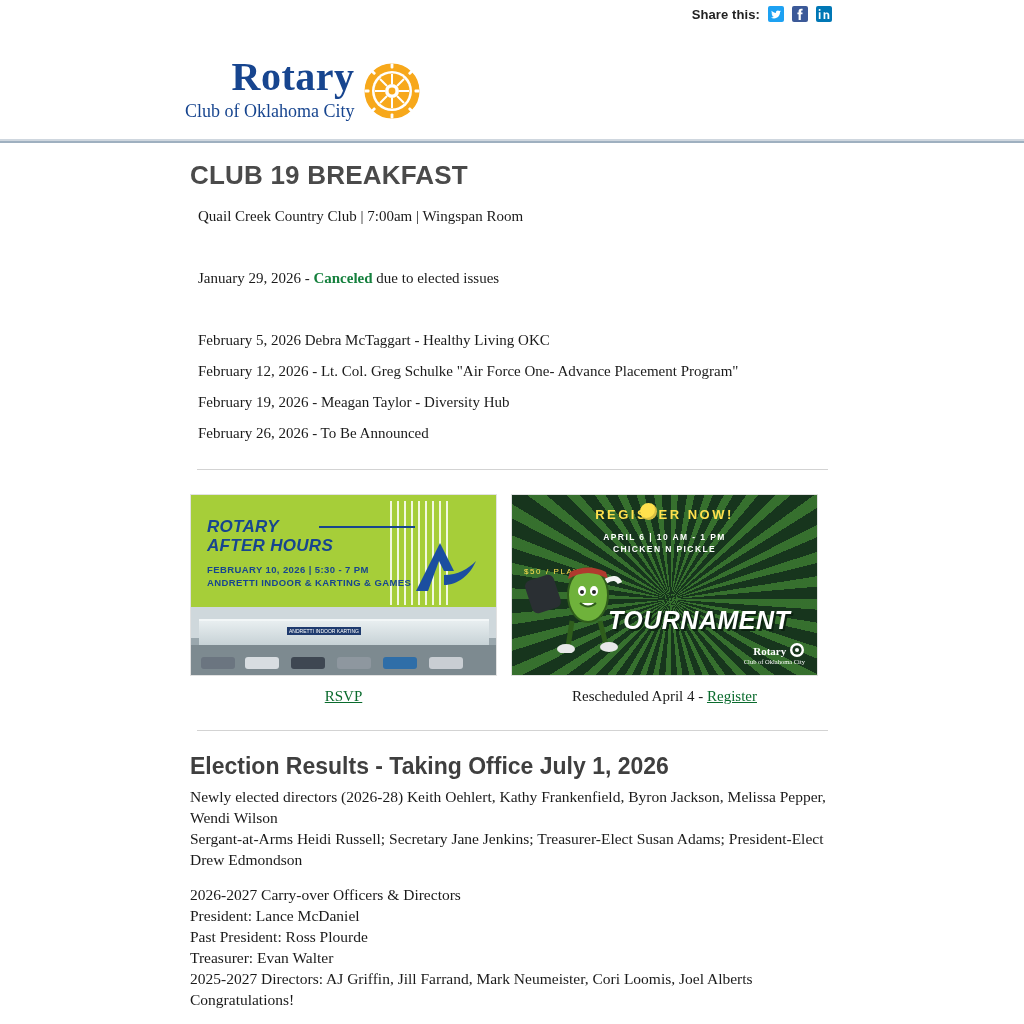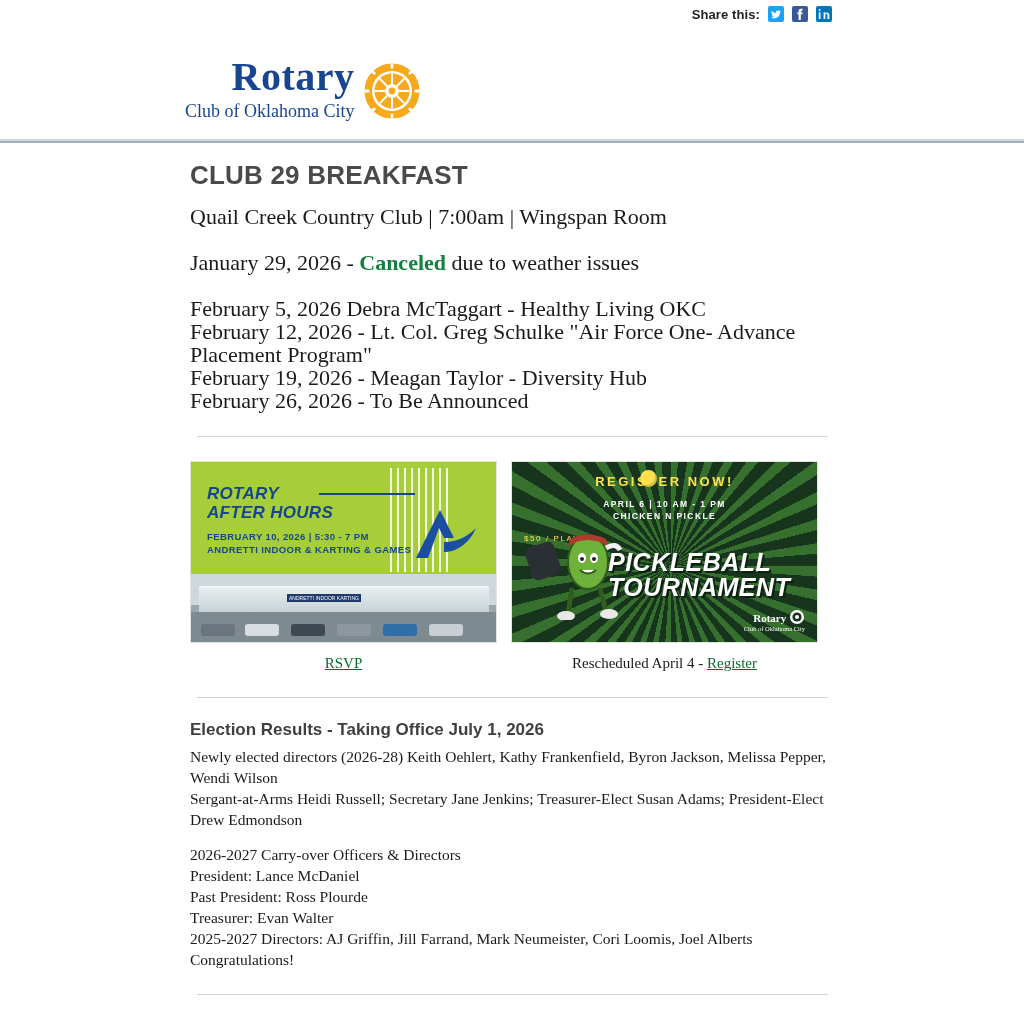--- a/index.html
+++ b/index.html
@@ -67,21 +67,21 @@
   
   .content {
     position: absolute; top: 160px; left: 190px; width: 644px;
   }
   h1.title {
     font-family: "Liberation Sans", sans-serif;
     font-size: 26px; font-weight: bold; color: #4a4a4a;
     margin: 0 0 14px 0; letter-spacing: .2px;
   }
   p.line {
-    margin: 0; font-size: 22px; line-height: 23px; color: #1a1a1a;
+    margin: 8px; font-size: 15px; line-height: 23px; color: #1a1a1a;
   }
   .gap { height: 23px; }
   .canceled { color: #15803d; font-weight: bold; }
 
   .hr {
     border: 0; border-top: 1px solid #d3d3d3;
     margin: 24px 7px 0 7px; width: 631px;
   }
 
   
@@ -188,21 +188,21 @@
   .pb-rot {
     position: absolute; right: 12px; bottom: 10px; text-align: right;
     font-family: "Liberation Serif", serif; color: #ffffff;
   }
   .pb-rot .r1 { font-size: 11px; font-weight: bold; }
   .pb-rot .r2 { font-size: 6.5px; }
 
   
   h2.sub {
     font-family: "Liberation Sans", sans-serif;
-    font-size: 17px; font-weight: bold; color: #3f3f3f;
+    font-size: 23px; font-weight: bold; color: #3f3f3f;
     margin: 22px 0 6px 0;
   }
   p.small {
     margin: 0; font-size: 15.5px; line-height: 21px;
   }
   .block-gap { height: 14px; }
 </style>
 </head>
 <body>
 
@@ -265,25 +265,25 @@
             <rect x="48.2" y="10" width="2.8" height="5" rx="1" transform="rotate(45 49.6 12.5)"></rect>
             <rect x="11" y="47.2" width="2.8" height="5" rx="1" transform="rotate(45 12.4 49.7)"></rect>
           </g>
         </svg>
       </div>
     </div>
   </div>
   <div class="rule-top"></div>
 
   <div class="content">
-    <h1 class="title">CLUB 29 BREAKFAST</h1>
+    <h1 class="title">CLUB 19 BREAKFAST</h1>
 
     <p class="line">Quail Creek Country Club | 7:00am | Wingspan Room</p>
     <div class="gap"></div>
-    <p class="line"><span>January 29, 2026 - </span><span class="canceled">Canceled</span><span> due to weather issues</span></p>
+    <p class="line"><span>January 29, 2026 - </span><span class="canceled">Canceled</span><span> due to elected issues</span></p>
     <div class="gap"></div>
     <p class="line">February 5, 2026     Debra McTaggart - Healthy Living OKC</p>
     <p class="line">February 12, 2026 - Lt. Col. Greg Schulke "Air Force One- Advance Placement Program"</p>
     <p class="line">February 19, 2026 - Meagan Taylor - Diversity Hub</p>
     <p class="line">February 26, 2026 - To Be Announced</p>
 
     <hr class="hr">
 
     <div class="cards">
 
@@ -347,21 +347,21 @@
                 <path d="M28 50 q8 7 16 0" stroke="#2f5d1c" stroke-width="2" fill="#fff"></path>
                 <path d="M16 26 q20 -12 40 0 l-2 -7 q-18 -9 -36 0 z" fill="#b03a2e"></path>
                 <path d="M54 28 q10 -6 14 2" stroke="#f2f2f2" stroke-width="5" fill="none"></path>
                 <path d="M20 68 l-4 26" stroke="#2f5d1c" stroke-width="5"></path>
                 <path d="M48 68 l6 24" stroke="#2f5d1c" stroke-width="5"></path>
                 <ellipse cx="14" cy="96" rx="9" ry="5" fill="#e8e8e8"></ellipse>
                 <ellipse cx="57" cy="94" rx="9" ry="5" fill="#e8e8e8"></ellipse>
               </svg>
             </div>
             <div class="pb-title">
-              <span>PICKLEBALL</span><br>
+              <br>
               <span>TOURNAMENT</span>
             </div>
             <div class="pb-rot">
               <div class="r1"><span>Rotary</span>
                 <svg width="16" height="16" viewBox="0 0 16 16" style="vertical-align:-3px">
                   <circle cx="8" cy="8" r="7" fill="#ffffff"></circle>
                     <circle cx="8" cy="8" r="4.6" fill="#17351d"></circle>
                   <circle cx="8" cy="8" r="2" fill="#ffffff"></circle>
                 </svg>
               </div>

